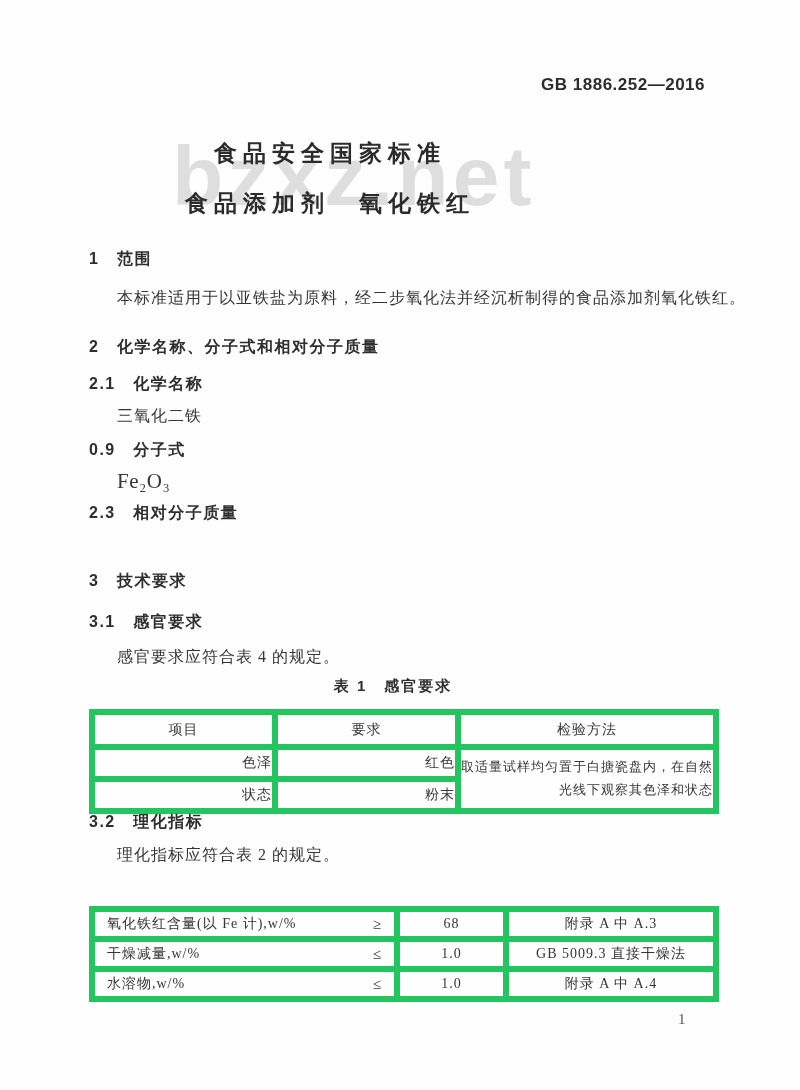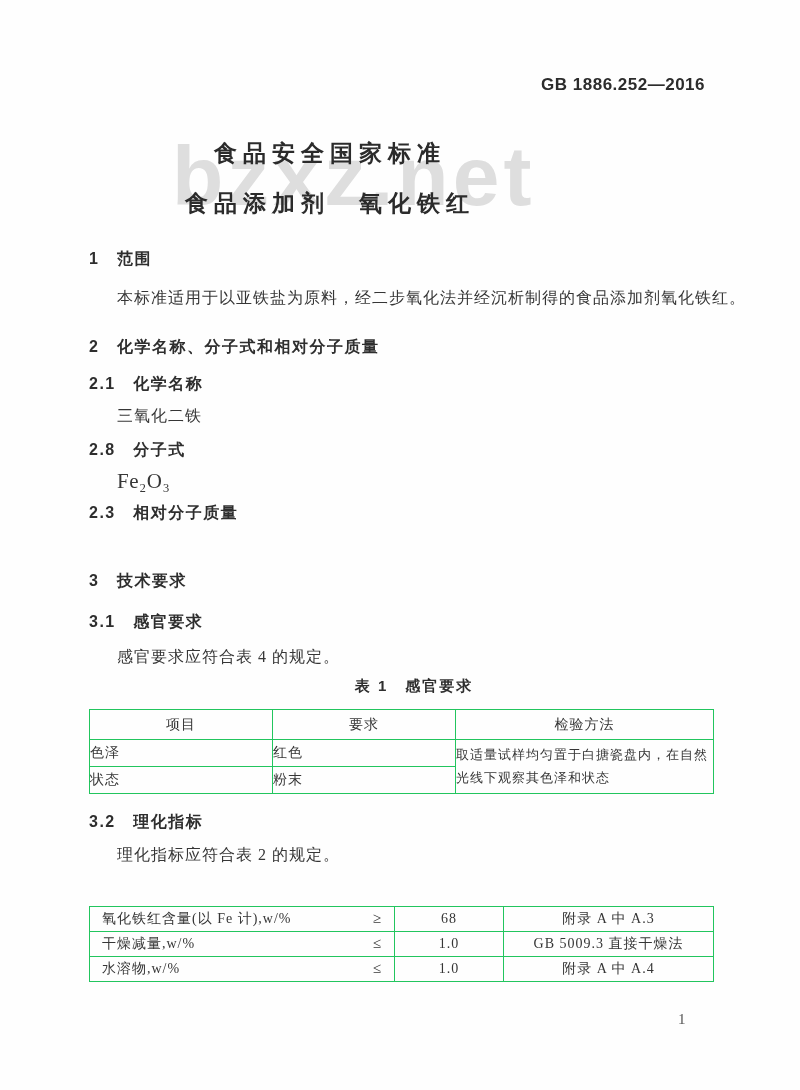--- a/index.html
+++ b/index.html
@@ -71,21 +71,21 @@
     font-size: 16px;
     letter-spacing: 1px;
     color: #363636;
     z-index: 1;
     white-space: nowrap;
   }
   .formula { font-size: 21px; letter-spacing: 0.5px; }
 
   .table-caption {
     position: absolute;
-    left: 102px;
+    left: 81px;
     width: 624px;
     text-align: center;
     font-family: "Liberation Sans", sans-serif;
     font-weight: bold;
     font-size: 15px;
     letter-spacing: 2px;
     color: #2e2e2e;
     z-index: 1;
   }
   table.std {
@@ -93,41 +93,42 @@
     left: 89px;
     width: 624px;
     border-collapse: collapse;
     table-layout: fixed;
     font-family: "Liberation Serif", serif;
     font-size: 14px;
     color: #363636;
     z-index: 1;
   }
   table.std th, table.std td {
-    border: 1px solid #22c55e;
+    border: 6px solid #22c55e;
     font-weight: normal;
     letter-spacing: 1px;
     padding: 0;
   }
   table.std th { text-align: center; height: 29px; }
-  .t1 td { height: 26px; }
+  .t1 td { height: 26px; text-align: right; }
   .t2 td { height: 24px; }
   .cell-left { text-align: left; padding-left: 14px; }
   .cell-center { text-align: center; }
   .method-merged {
     text-align: left;
     padding: 3px 10px;
     font-size: 13px;
     line-height: 1.75;
     letter-spacing: 1px;
     white-space: normal;
   }
   .item-flex {
     display: flex;
     justify-content: space-between;
+    align-items: center;
     padding: 0 12px 0 12px;
   }
   .op { font-size: 15px; }
   .page-number {
     position: absolute;
     left: 678px;
     top: 1011px;
     font-family: "Liberation Serif", serif;
     font-size: 15px;
     color: #555;
@@ -147,21 +148,21 @@
   <div class="title-line title-2">食品添加剂　氧化铁红</div>
 
   <div class="heading" style="top:249px">1　范围</div>
   <div class="body-text" style="top:288px">本标准适用于以亚铁盐为原料，经二步氧化法并经沉析制得的食品添加剂氧化铁红。</div>
 
   <div class="heading" style="top:337px">2　化学名称、分子式和相对分子质量</div>
 
   <div class="heading" style="top:374px">2.1　化学名称</div>
   <div class="body-text" style="top:406px">三氧化二铁</div>
 
-  <div class="heading" style="top:440px">2.8　分子式</div>
+  <div class="heading" style="top:440px">0.9　分子式</div>
   <div class="body-text formula" style="top:469px">Fe₂O₃</div>
 
   <div class="heading" style="top:503px">2.3　相对分子质量</div>
 
   <div class="heading" style="top:571px">3　技术要求</div>
 
   <div class="heading" style="top:612px">3.1　感官要求</div>
   <div class="body-text" style="top:647px">感官要求应符合表 4 的规定。</div>
 
   <div class="table-caption" style="top:677px">表 1　感官要求</div>

